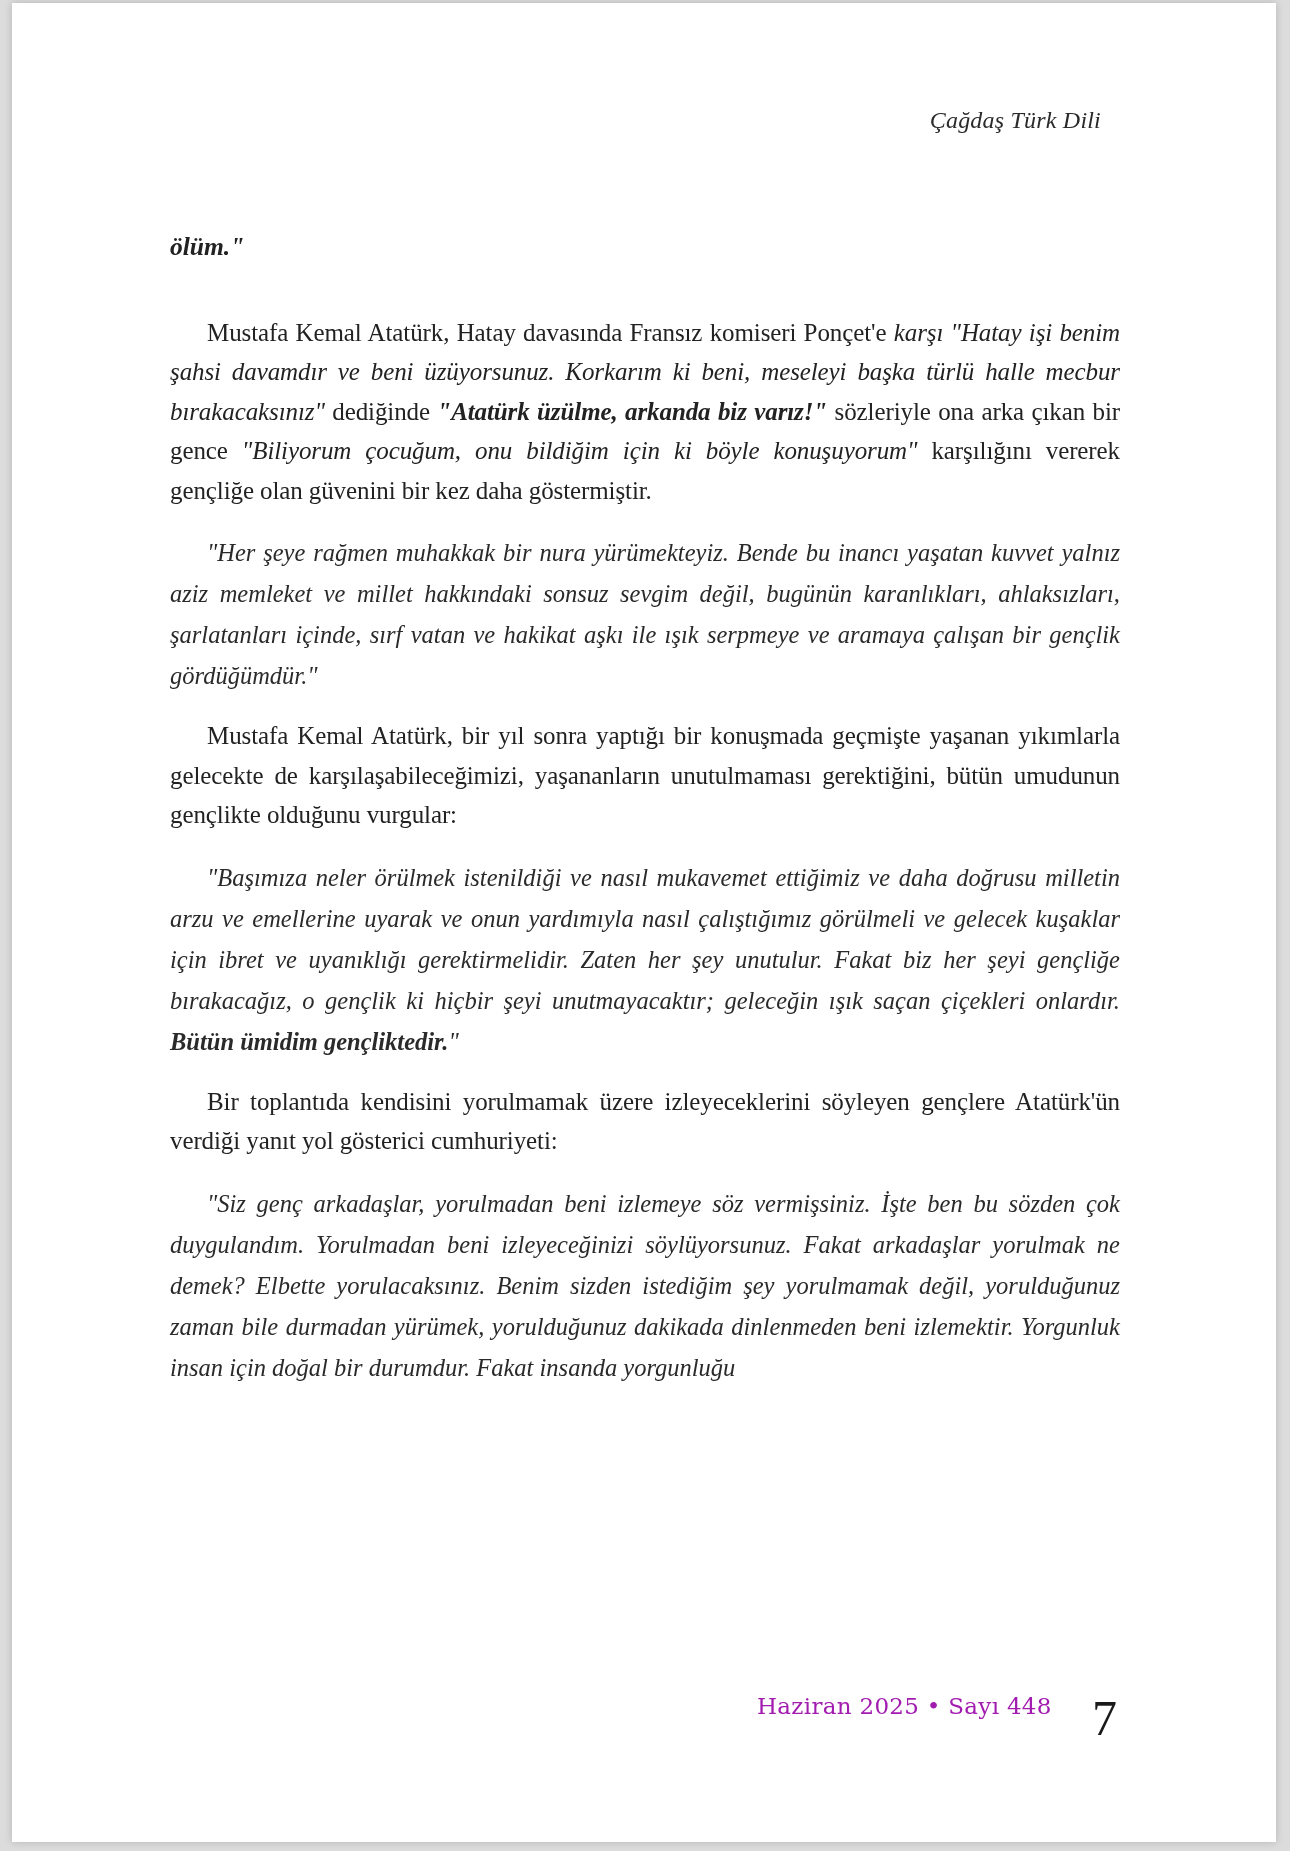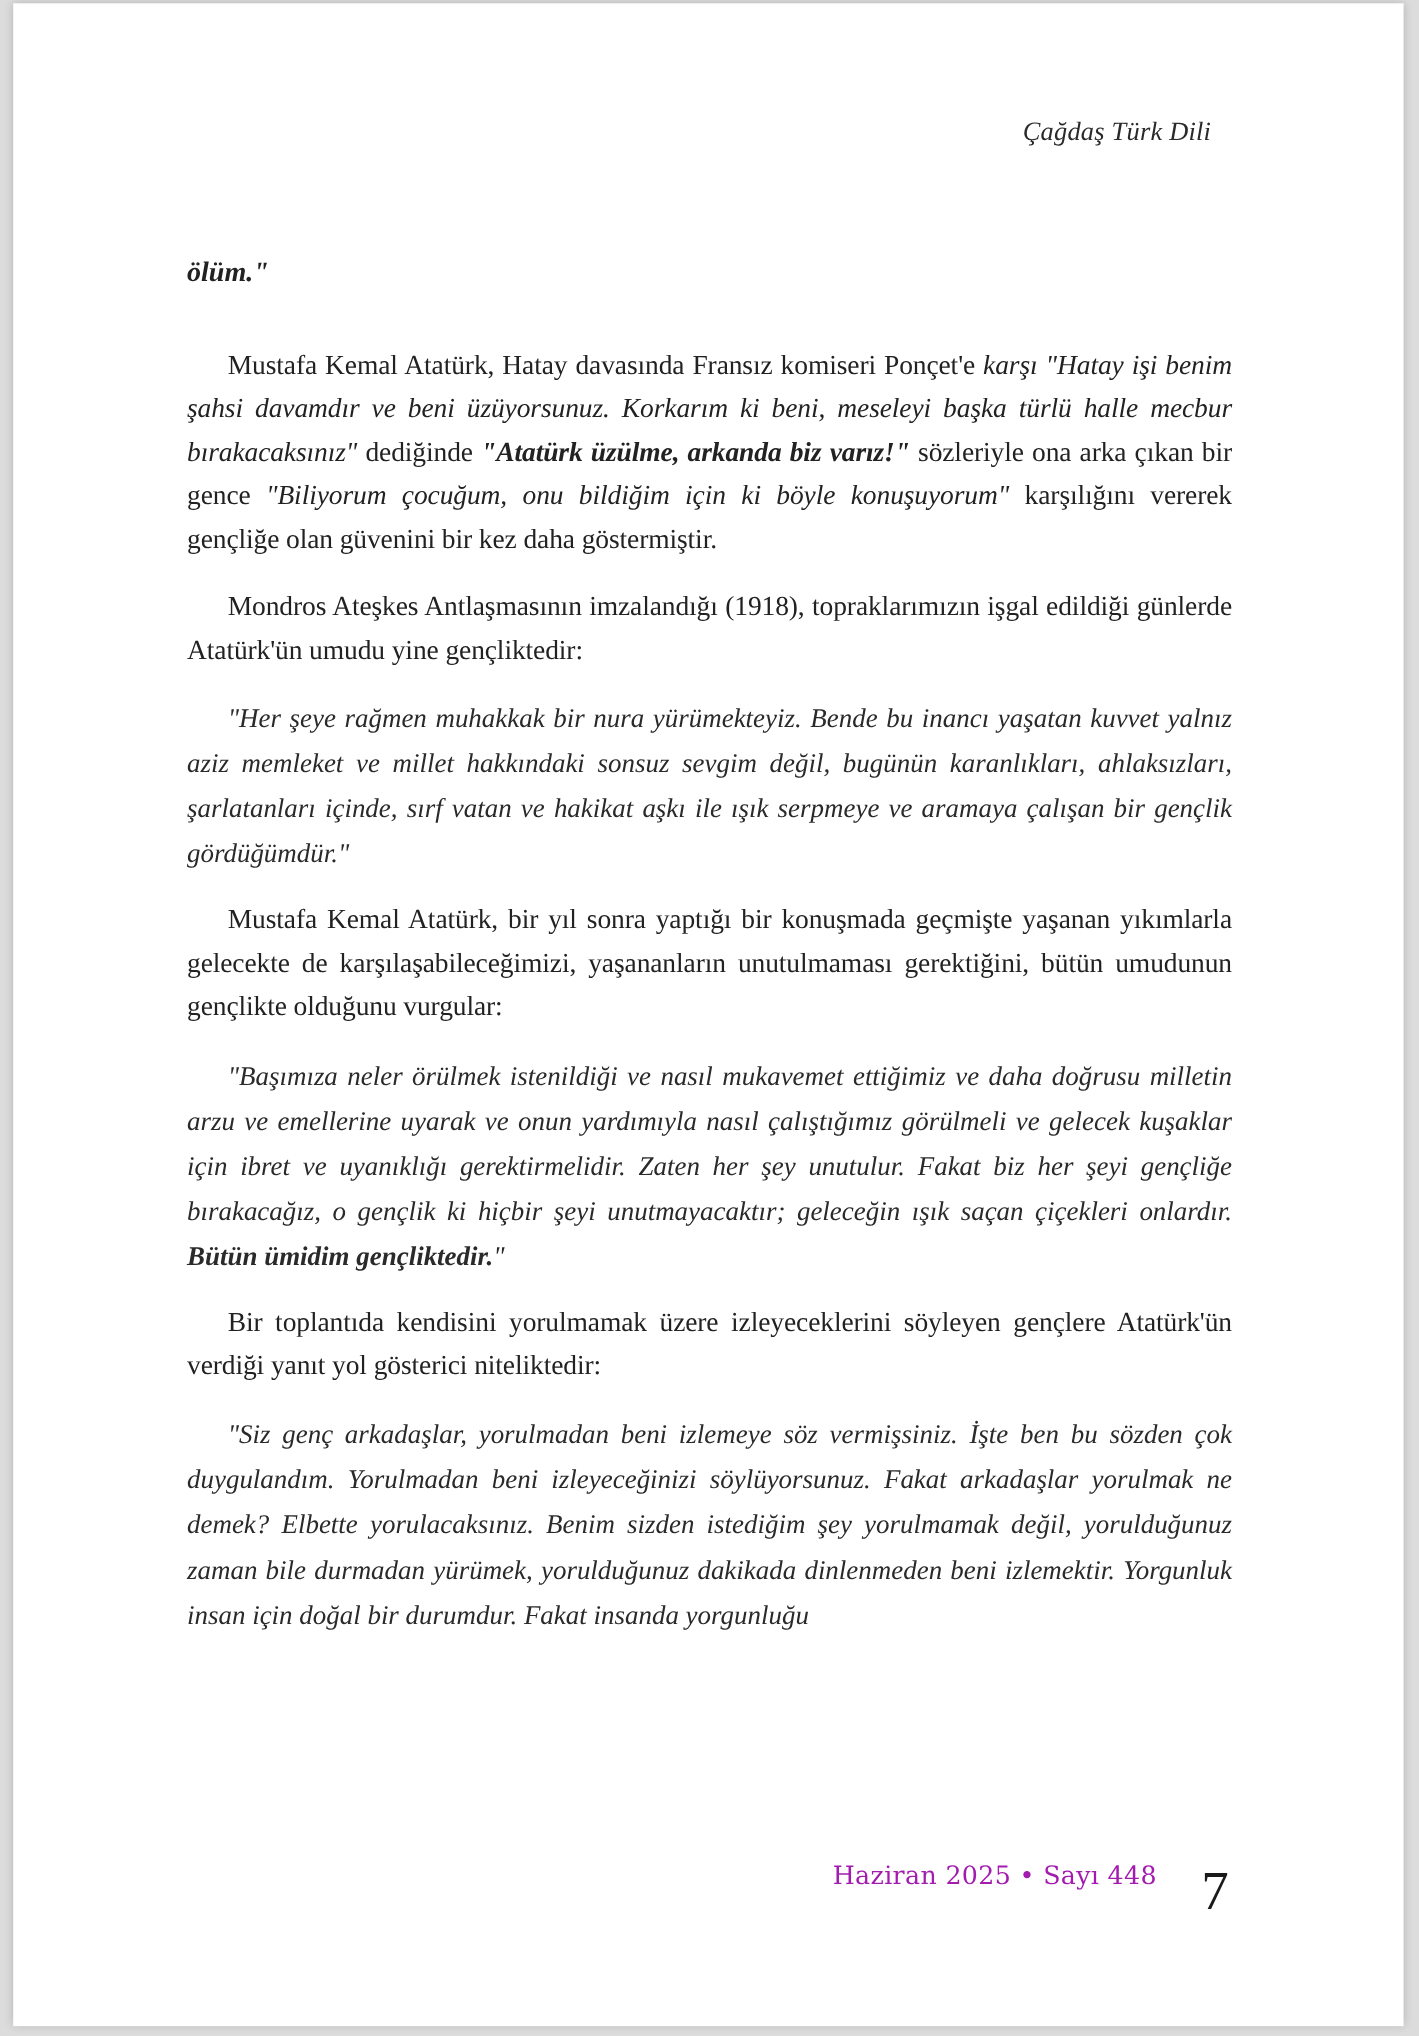--- a/index.html
+++ b/index.html
@@ -91,30 +91,29 @@
 <div class="page">
 
   <div class="running-head">Çağdaş Türk Dili</div>
 
   <div class="body-text">
 
     <p class="lead">ölüm."</p>
 
     <p class="para"><span>Mustafa Kemal Atatürk, Hatay davasında Fransız komiseri Ponçet'e </span><span class="ital">karşı "Hatay işi benim şahsi davamdır ve beni üzüyorsunuz. Korkarım ki beni, meseleyi başka türlü halle mecbur bırakacaksınız"</span><span> dediğinde </span><span class="bi">"Atatürk üzülme, arkanda biz varız!"</span><span> sözleriyle ona arka çıkan bir gence </span><span class="ital">"Biliyorum çocuğum, onu bildiğim için ki böyle konuşuyorum"</span><span> karşılığını vererek gençliğe olan güvenini bir kez daha göstermiştir.</span></p>
 
-    <p class="para">Mondros Ateşkes Antlaşmasının imzalandığı (1918), topraklarımızın işgal edildiği günlerde Atatürk'ün umudu yine gençliktedir:</p>
 
     <p class="quote">"Her şeye rağmen muhakkak bir nura yürümekteyiz. Bende bu inancı yaşatan kuvvet yalnız aziz memleket ve millet hakkındaki sonsuz sevgim değil, bugünün karanlıkları, ahlaksızları, şarlatanları içinde, sırf vatan ve hakikat aşkı ile ışık serpmeye ve aramaya çalışan bir gençlik gördüğümdür."</p>
 
     <p class="para">Mustafa Kemal Atatürk, bir yıl sonra yaptığı bir konuşmada geçmişte yaşanan yıkımlarla gelecekte de karşılaşabileceğimizi, yaşananların unutulmaması gerektiğini, bütün umudunun gençlikte olduğunu vurgular:</p>
 
     <p class="quote"><span>"Başımıza neler örülmek istenildiği ve nasıl mukavemet ettiğimiz ve daha doğrusu milletin arzu ve emellerine uyarak ve onun yardımıyla nasıl çalıştığımız görülmeli ve gelecek kuşaklar için ibret ve uyanıklığı gerektirmelidir. Zaten her şey unutulur. Fakat biz her şeyi gençliğe bırakacağız, o gençlik ki hiçbir şeyi unutmayacaktır; geleceğin ışık saçan çiçekleri onlardır. </span><span class="b">Bütün ümidim gençliktedir.</span><span>"</span></p>
 
 
-    <p class="para">Bir toplantıda kendisini yorulmamak üzere izleyeceklerini söyleyen gençlere Atatürk'ün verdiği yanıt yol gösterici niteliktedir:</p>
+    <p class="para">Bir toplantıda kendisini yorulmamak üzere izleyeceklerini söyleyen gençlere Atatürk'ün verdiği yanıt yol gösterici cumhuriyeti:</p>
 
     <p class="quote">"Siz genç arkadaşlar, yorulmadan beni izlemeye söz vermişsiniz. İşte ben bu sözden çok duygulandım. Yorulmadan beni izleyeceğinizi söylüyorsunuz. Fakat arkadaşlar yorulmak ne demek? Elbette yorulacaksınız. Benim sizden istediğim şey yorulmamak değil, yorulduğunuz zaman bile durmadan yürümek, yorulduğunuz dakikada dinlenmeden beni izlemektir. Yorgunluk insan için doğal bir durumdur. Fakat insanda yorgunluğu</p>
 
   </div>
 
   <div class="footer">Haziran 2025 • Sayı 448</div>
   <div class="page-number">7</div>
 
 </div>
 

